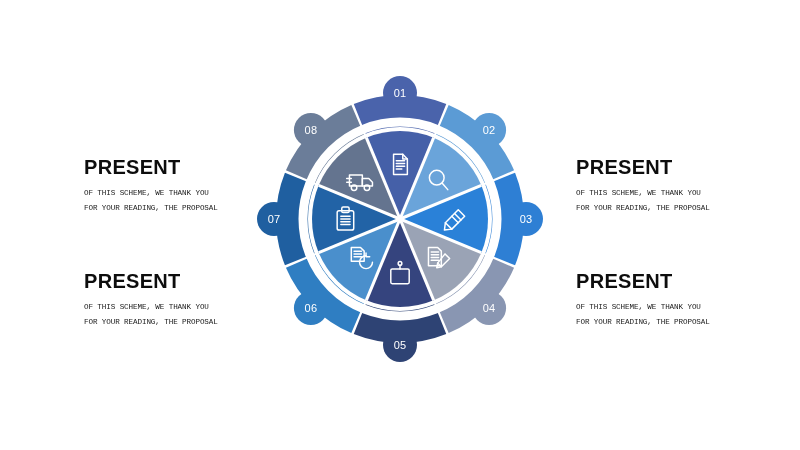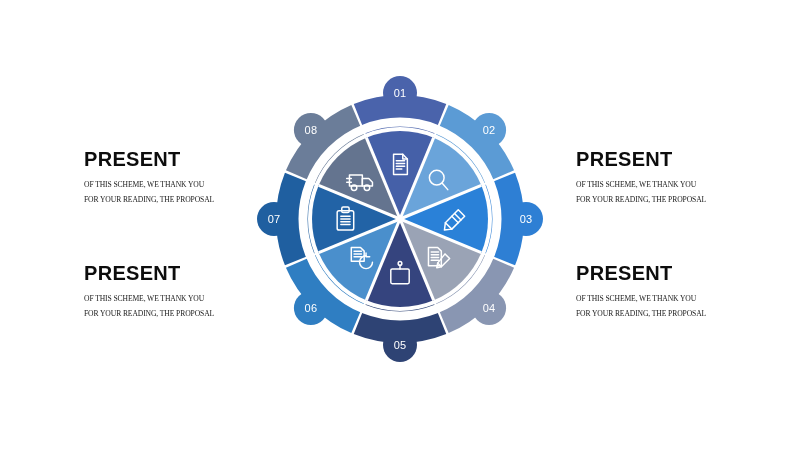--- a/index.html
+++ b/index.html
@@ -19,25 +19,25 @@
   .text-block {
     position: absolute;
     width: 200px;
   }
   .text-block .heading {
     font-family: "Liberation Sans", sans-serif;
     font-weight: bold;
     font-size: 20px;
     letter-spacing: 0.3px;
     color: #0d0d0d;
-    margin: 4px 0 9px 0;
+    margin: 12px 0 9px 0;
     line-height: 1;
   }
   .text-block .line {
-    font-family: Liberation Serif, serif;
+    font-family: Liberation Mono, monospace;
     font-size: 7.6px;
     letter-spacing: -0.1px;
     color: #1a1a1a;
     line-height: 1.95;
     white-space: nowrap;
   }
   .text-block.align-left .heading,
   .text-block.align-left .line { text-align: left; }
 
   .tb-tl { left: 84px;  top: 145px; }

